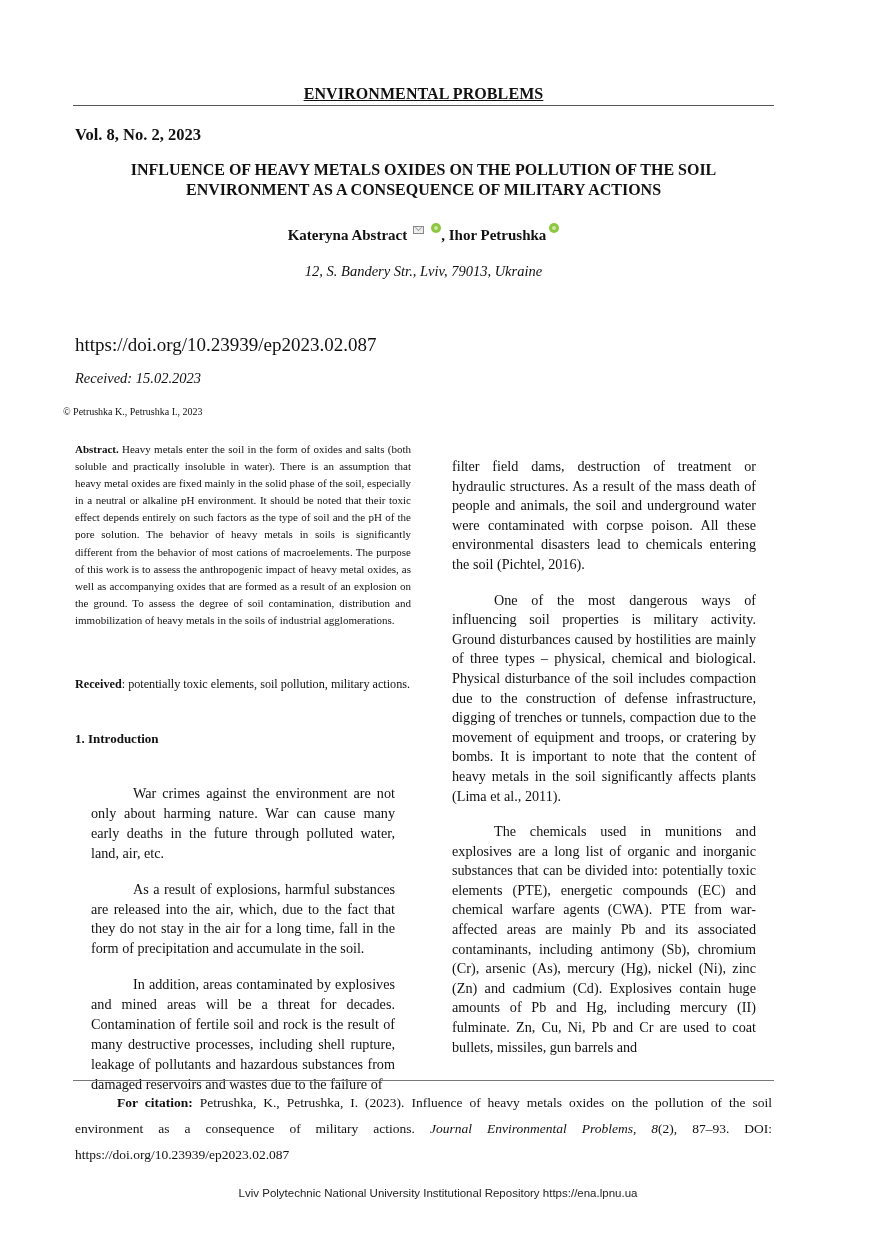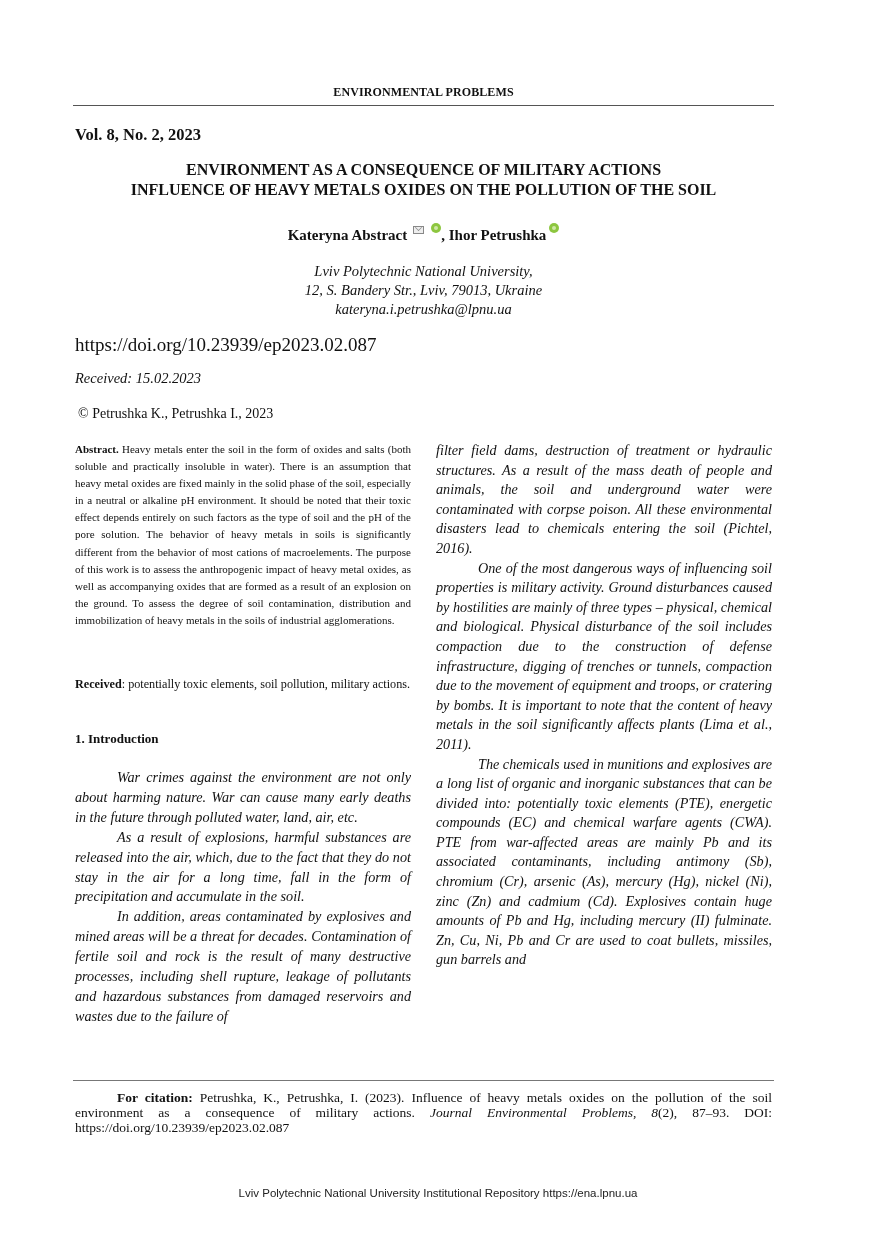--- a/index.html
+++ b/index.html
@@ -1,63 +1,61 @@
 <!DOCTYPE html>
 <html><head>
 <meta charset="utf-8">
 <style>
   html, body { margin: 0; padding: 0; background: #ffffff; }
   body { width: 876px; height: 1240px; position: relative; overflow: hidden; color: #111; font-family: "Liberation Serif", serif; }
-  .journal { position: absolute; top: 85px; left: 73px; width: 701px; text-align: center; font-weight: bold; font-size: 12px; letter-spacing: 0.1px; }
+  .journal { position: absolute; top: 85px; left: 73px; width: 701px; text-align: center; font-weight: bold; font-size: 16px; letter-spacing: 0.1px; text-decoration: underline; }
   .rule-top { position: absolute; top: 105px; left: 73px; width: 701px; height: 0; border-top: 1px solid #555; }
   .vol { position: absolute; top: 125px; left: 75px; font-weight: bold; font-size: 16.5px; }
   .title { position: absolute; top: 160px; left: 73px; width: 701px; text-align: center; font-weight: bold; font-size: 16px; line-height: 20px; }
   .authors { position: absolute; top: 227px; left: 73px; width: 701px; text-align: center; font-weight: bold; font-size: 15px; }
   .mail-icon { display: inline-block; width: 9px; height: 6px; border: 1px solid #888; position: relative; top: -6px; margin: 0 4px 0 6px; background: #eee; }
   .mail-icon:after { content: ""; position: absolute; left: 0; top: -3px; width: 6px; height: 6px; border-right: 1px solid #888; border-bottom: 1px solid #888; transform: translateX(1px) rotate(45deg) scale(0.7); }
   .orcid-icon { display: inline-block; width: 10px; height: 10px; border-radius: 50%; background: #8dc63f; position: relative; top: -7px; margin-left: 3px; }
   .orcid-icon:after { content: ""; position: absolute; left: 3px; top: 3px; width: 4px; height: 4px; border-radius: 50%; background: #cfe8a8; }
   .affil { position: absolute; top: 262px; left: 73px; width: 701px; text-align: center; font-style: italic; font-size: 14.5px; line-height: 19px; }
   .doi { position: absolute; top: 334px; left: 75px; font-size: 19px; text-align: center; }
   .received { position: absolute; top: 370px; left: 75px; font-style: italic; font-size: 14.5px; }
-  .copyright { position: absolute; top: 406px; left: 78px; font-size: 14px; }
+  .copyright { position: absolute; top: 406px; left: 63px; font-size: 10px; }
   .col { position: absolute; text-align: justify; }
   .col-left { left: 75px; width: 336px; }
   .col-right { left: 436px; width: 336px; }
   .abstract { top: 441px; font-size: 11px; line-height: 17.1px; }
   .keywords { top: 676px; font-size: 12.2px; line-height: 17.1px; }
   .sec-head { position: absolute; top: 731px; left: 75px; font-weight: bold; font-size: 13px; }
   .intro { top: 768px; font-size: 14.2px; line-height: 19.9px; }
   .right-text { top: 441px; font-size: 14.2px; line-height: 19.6px; }
-  p { margin: 0; font-style: italic; }
+  p { margin: 16px; }
   .indent { text-indent: 42px; }
   .rule-bottom { position: absolute; top: 1080px; left: 73px; width: 701px; border-top: 1px solid #777; }
-  .citation { position: absolute; top: 1090px; left: 75px; width: 697px; text-align: justify; font-size: 13.5px; line-height: 15px; text-indent: 42px; }
+  .citation { position: absolute; top: 1090px; left: 75px; width: 697px; text-align: justify; font-size: 13.5px; line-height: 26px; text-indent: 42px; }
   .repo { position: absolute; top: 1187px; left: 73px; width: 730px; text-align: center; font-family: "Liberation Sans", sans-serif; font-size: 11.5px; color: #222; }
 </style>
 </head>
 <body>
 
 <div class="journal">ENVIRONMENTAL PROBLEMS</div>
 <div class="rule-top"></div>
 <div class="vol">Vol. 8, No. 2, 2023</div>
 
 <div class="title">
+  <div>INFLUENCE OF HEAVY METALS OXIDES ON THE POLLUTION OF THE SOIL</div>
   <div>ENVIRONMENT AS A CONSEQUENCE OF MILITARY ACTIONS</div>
-  <div>INFLUENCE OF HEAVY METALS OXIDES ON THE POLLUTION OF THE SOIL</div>
 </div>
 
 <div class="authors">
   <span>Kateryna Abstract</span><span class="mail-icon"></span><span class="orcid-icon"></span><span>, </span><span>Ihor Petrushka</span><span class="orcid-icon"></span>
 </div>
 
 <div class="affil">
-  <div>Lviv Polytechnic National University,</div>
   <div>12, S. Bandery Str., Lviv, 79013, Ukraine</div>
-  <div>kateryna.i.petrushka@lpnu.ua</div>
 </div>
 
 <div class="doi">https://doi.org/10.23939/ep2023.02.087</div>
 <div class="received">Received: 15.02.2023</div>
 <div class="copyright">© Petrushka K., Petrushka I., 2023</div>
 
 <div class="col col-left abstract">
   <b>Abstract.</b><span> Heavy metals enter the soil in the form of oxides and salts (both soluble and practically insoluble in water). There is an assumption that heavy metal oxides are fixed mainly in the solid phase of the soil, especially in a neutral or alkaline pH environment. It should be noted that their toxic effect depends entirely on such factors as the type of soil and the pH of the pore solution. The behavior of heavy metals in soils is significantly different from the behavior of most cations of macroelements. The purpose of this work is to assess the anthropogenic impact of heavy metal oxides, as well as accompanying oxides that are formed as a result of an explosion on the ground. To assess the degree of soil contamination, distribution and immobilization of heavy metals in the soils of industrial agglomerations.</span>
 </div>
 

